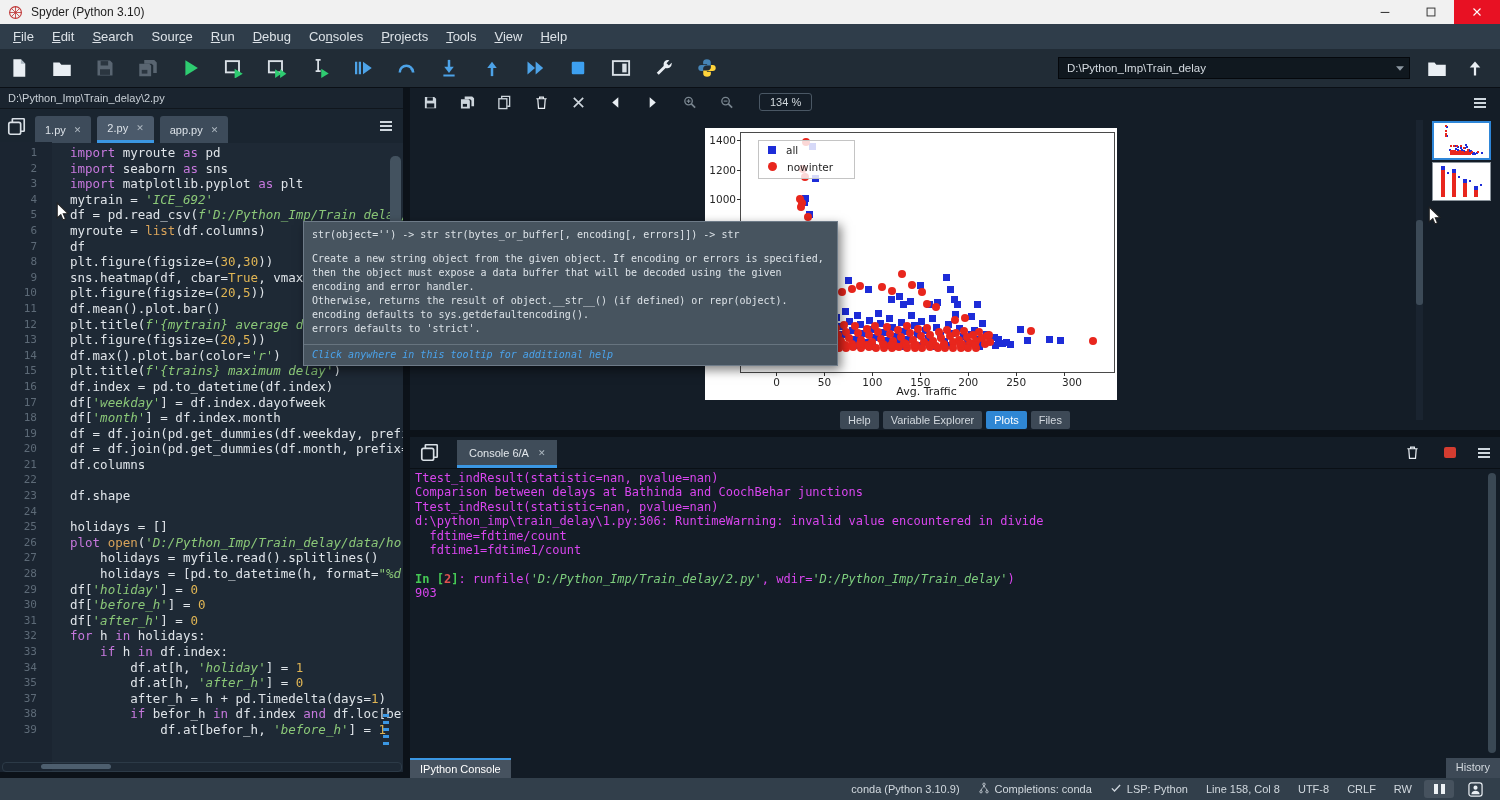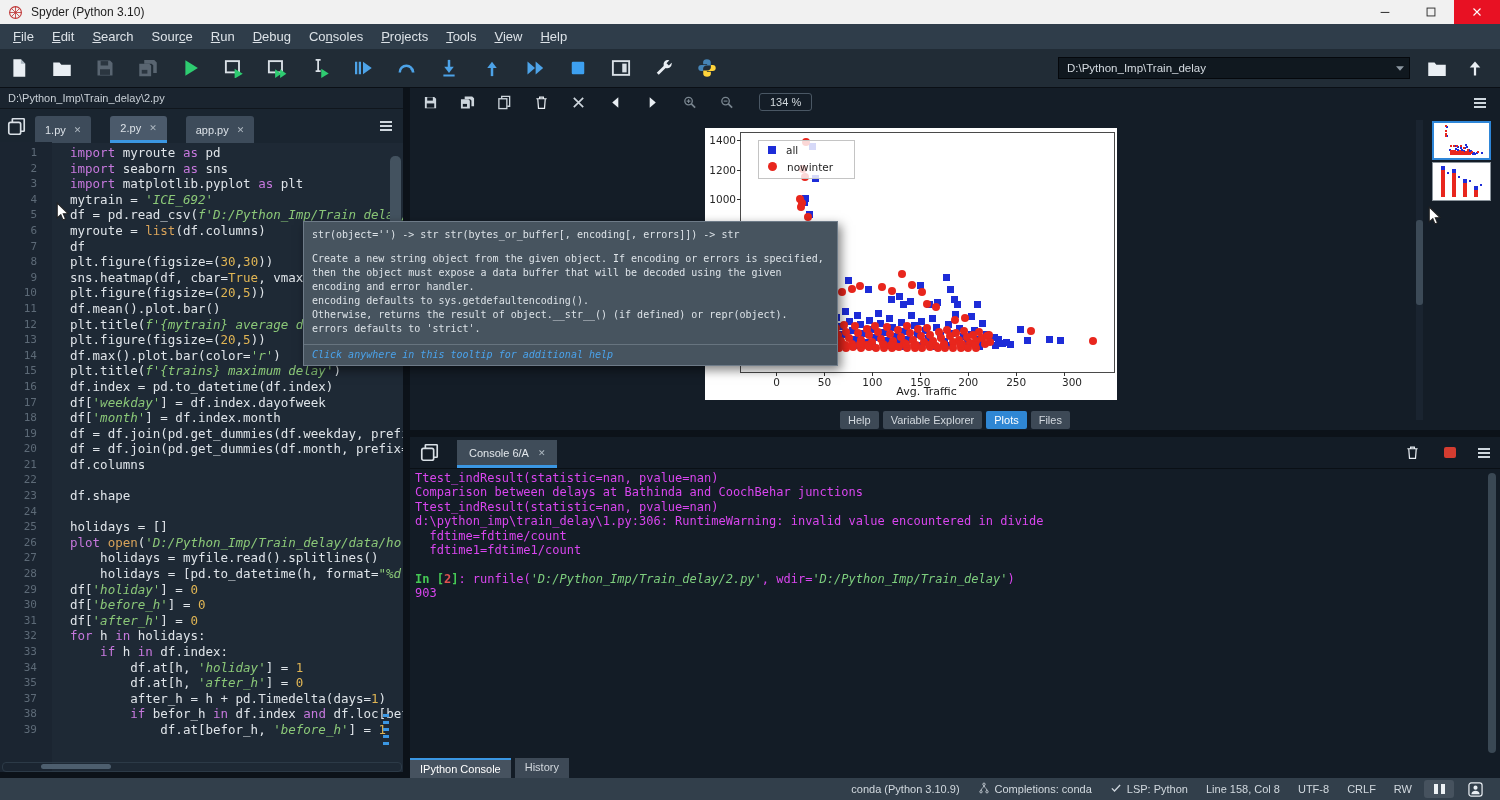--- a/index.html
+++ b/index.html
@@ -28,21 +28,21 @@
   #workdir-arrow{position:absolute;right:2px;top:3px;width:14px;height:14px;}
   #browse-dir{position:absolute;left:1424px;top:6px;}
   #parent-dir{position:absolute;left:1462px;top:6px;}
 
   
   #editor{position:absolute;left:0;top:88px;width:403px;height:684px;background:#1e2935;}
   #breadcrumb{height:20px;line-height:20px;padding-left:8px;font-size:11px;color:#c9d0d7;background:#1a242f;border-bottom:1px solid #10161d;}
   #edit-tabbar{position:relative;height:34px;background:#1a2530;display:flex;align-items:flex-end;}
   .stack-icon{width:19px;height:19px;margin:0 0 7px 7px;}
   .stack-icon svg{width:19px;height:19px;}
-  #edit-tabs{display:flex;margin-left:9px;gap:19px;height:27px;}
+  #edit-tabs{display:flex;margin-left:9px;gap:6px;height:27px;}
   .etab{display:flex;align-items:center;gap:8px;padding:0 10px;font-size:11px;color:#dbe1e7;background:#3d4b5a;border-radius:3px 3px 0 0;box-sizing:border-box;}
   .etab.active{background:#4b5a6b;border-bottom:3px solid #3b97e3;}
   .tab-close{font-size:9px;color:#aeb8c1;}
   .hamburger{width:16px;height:16px;}
   .hamburger svg{width:16px;height:16px;}
   #edit-menu{position:absolute;right:9px;top:9px;}
   #code-area{position:absolute;left:0;top:54px;width:403px;height:630px;overflow:hidden;font-family:"DejaVu Sans Mono",monospace;}
   #gutter-bg{position:absolute;left:0;top:0;width:52px;height:100%;background:#1b2531;}
   #code-lines{position:absolute;left:0;top:3px;width:420px;}
   .crow{display:flex;height:15.6px;line-height:15.6px;white-space:pre;}
@@ -106,21 +106,21 @@
   #console-stop{position:absolute;left:1034px;top:10px;width:12px;height:11px;background:#d33c30;border-radius:2px;}
   #console-menu{position:absolute;left:1066px;top:8px;}
   #console-output{position:absolute;left:5px;top:34px;font-family:"DejaVu Sans Mono",monospace;font-size:12px;}
   .orow{height:14.4px;line-height:14.4px;white-space:pre;}
   .ck-o{color:#d946ef;margin-top:28px;}
   .ck-g{color:#45c954;font-weight:bold;}
   .ck-r{color:#e05151;font-weight:bold;}
   .ck-s{color:#7ecf7e;font-style:italic;}
   #console-vscroll{position:absolute;right:3px;top:34px;width:9px;height:288px;}
   #console-vthumb{position:absolute;left:0;top:2px;width:8px;height:280px;background:#3a4854;border-radius:4px;}
-  #console-footer{position:absolute;left:0;bottom:0;width:100%;display:flex;justify-content:flex-start;gap:4px;}
+  #console-footer{position:absolute;left:0;bottom:0;width:100%;display:flex;justify-content:space-between;gap:4px;}
   .ctab{padding:3px 10px;font-size:11px;color:#d2d8de;background:#3d4956;}
   .ctab.active{background:#46525f;color:#fff;border-top:2px solid #3b97e3;}
 
   
   #statusbar{position:absolute;left:0;top:778px;width:1500px;height:22px;background:#323f4b;}
   #status-items{position:absolute;right:88px;top:0;height:22px;display:flex;align-items:center;gap:18px;font-size:11px;color:#d2d9df;white-space:nowrap;}
   .sitem{display:flex;align-items:center;gap:5px;}
   .sitem svg{width:12px;height:12px;}
   #pause-btn{position:absolute;left:1424px;top:2px;width:30px;height:18px;background:#46525e;border-radius:3px;display:flex;align-items:center;justify-content:center;gap:3px;}
   #pause-btn i{width:4px;height:10px;background:#eef2f5;display:block;}
@@ -379,22 +379,22 @@
       <div id="edit-hthumb"></div>
     </div>
   </div>
 
   <div id="tooltip">
     <div id="tt-title">str(object='') -&gt; str str(bytes_or_buffer[, encoding[, errors]]) -&gt; str</div>
     <div id="tt-body">
         <div class="tt-line">Create a new string object from the given object. If encoding or errors is specified,</div>
         <div class="tt-line">then the object must expose a data buffer that will be decoded using the given</div>
         <div class="tt-line">encoding and error handler.</div>
+        <div class="tt-line">Otherwise, returns the result of object.__str__() (if defined) or repr(object).</div>
         <div class="tt-line">encoding defaults to sys.getdefaultencoding().</div>
-        <div class="tt-line">Otherwise, returns the result of object.__str__() (if defined) or repr(object).</div>
         <div class="tt-line">errors defaults to 'strict'.</div>
       </div>
     <div id="tt-footer">Click anywhere in this tooltip for additional help</div>
   </div>
 
   <div id="plots">
     <div id="plots-toolbar">
         <div class="pbtn">
           <svg viewBox="0 0 16 16">
             <path d="M2 2h10l2 2v10H2z" fill="#cdd5dc"></path>

